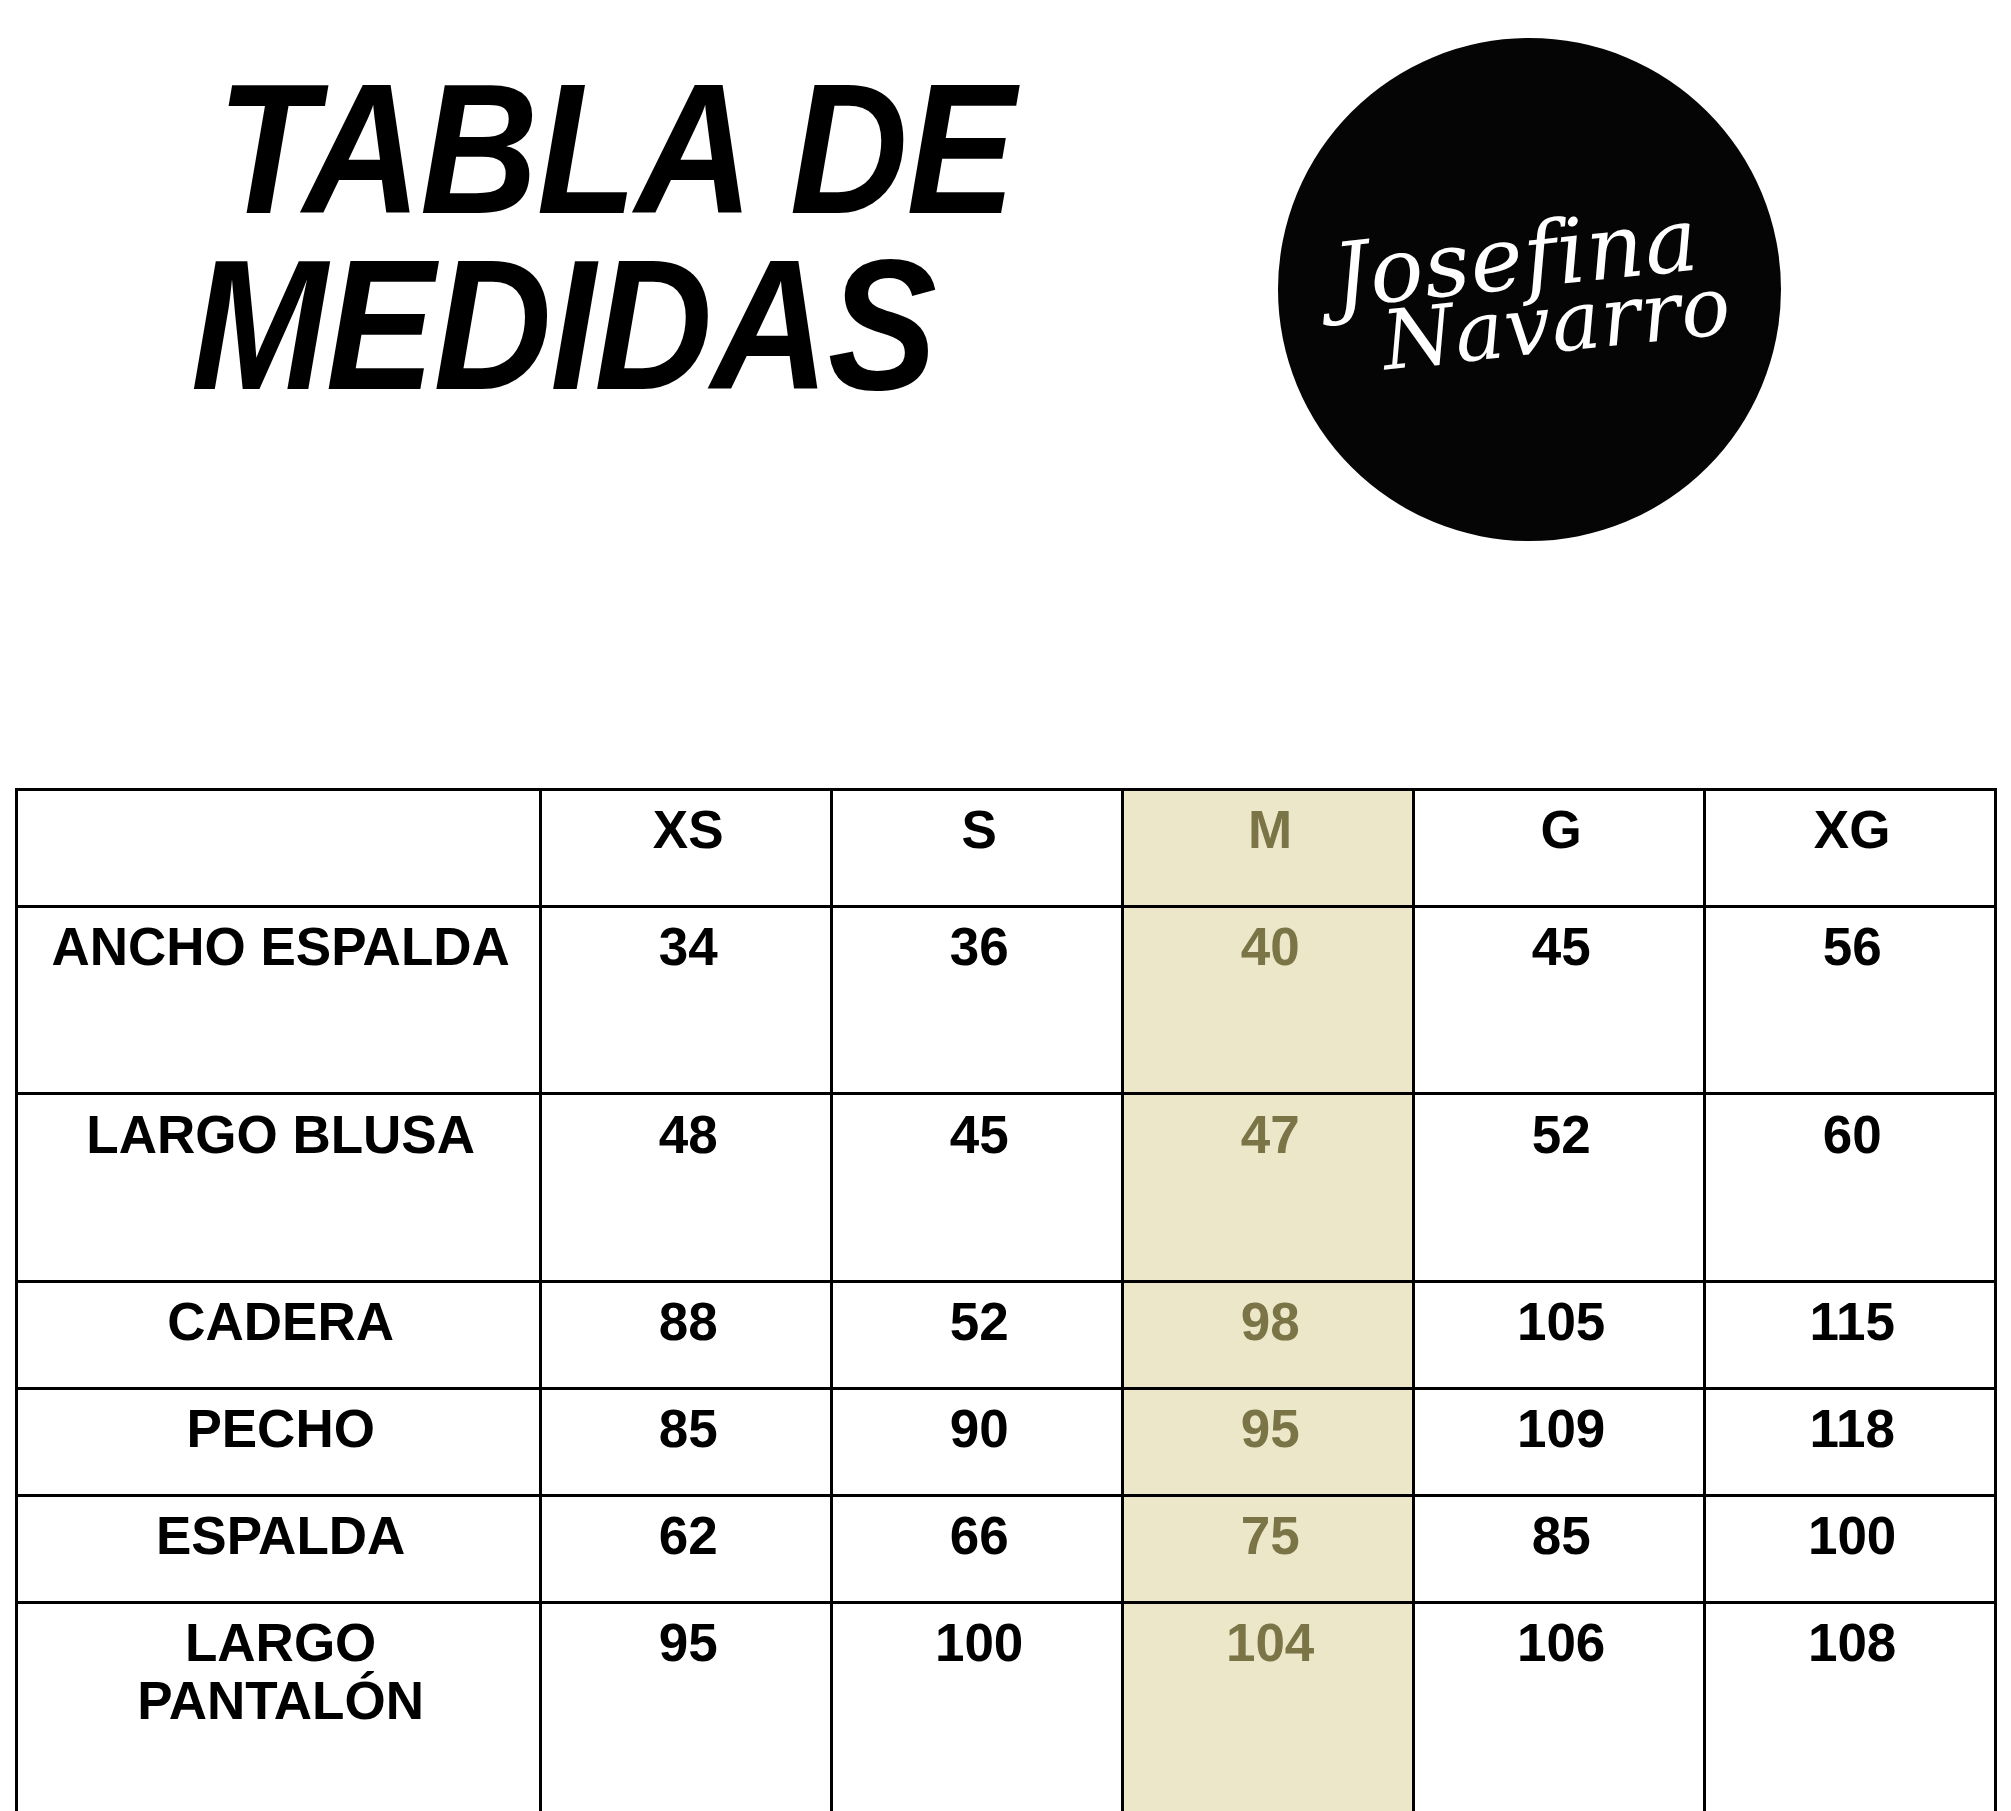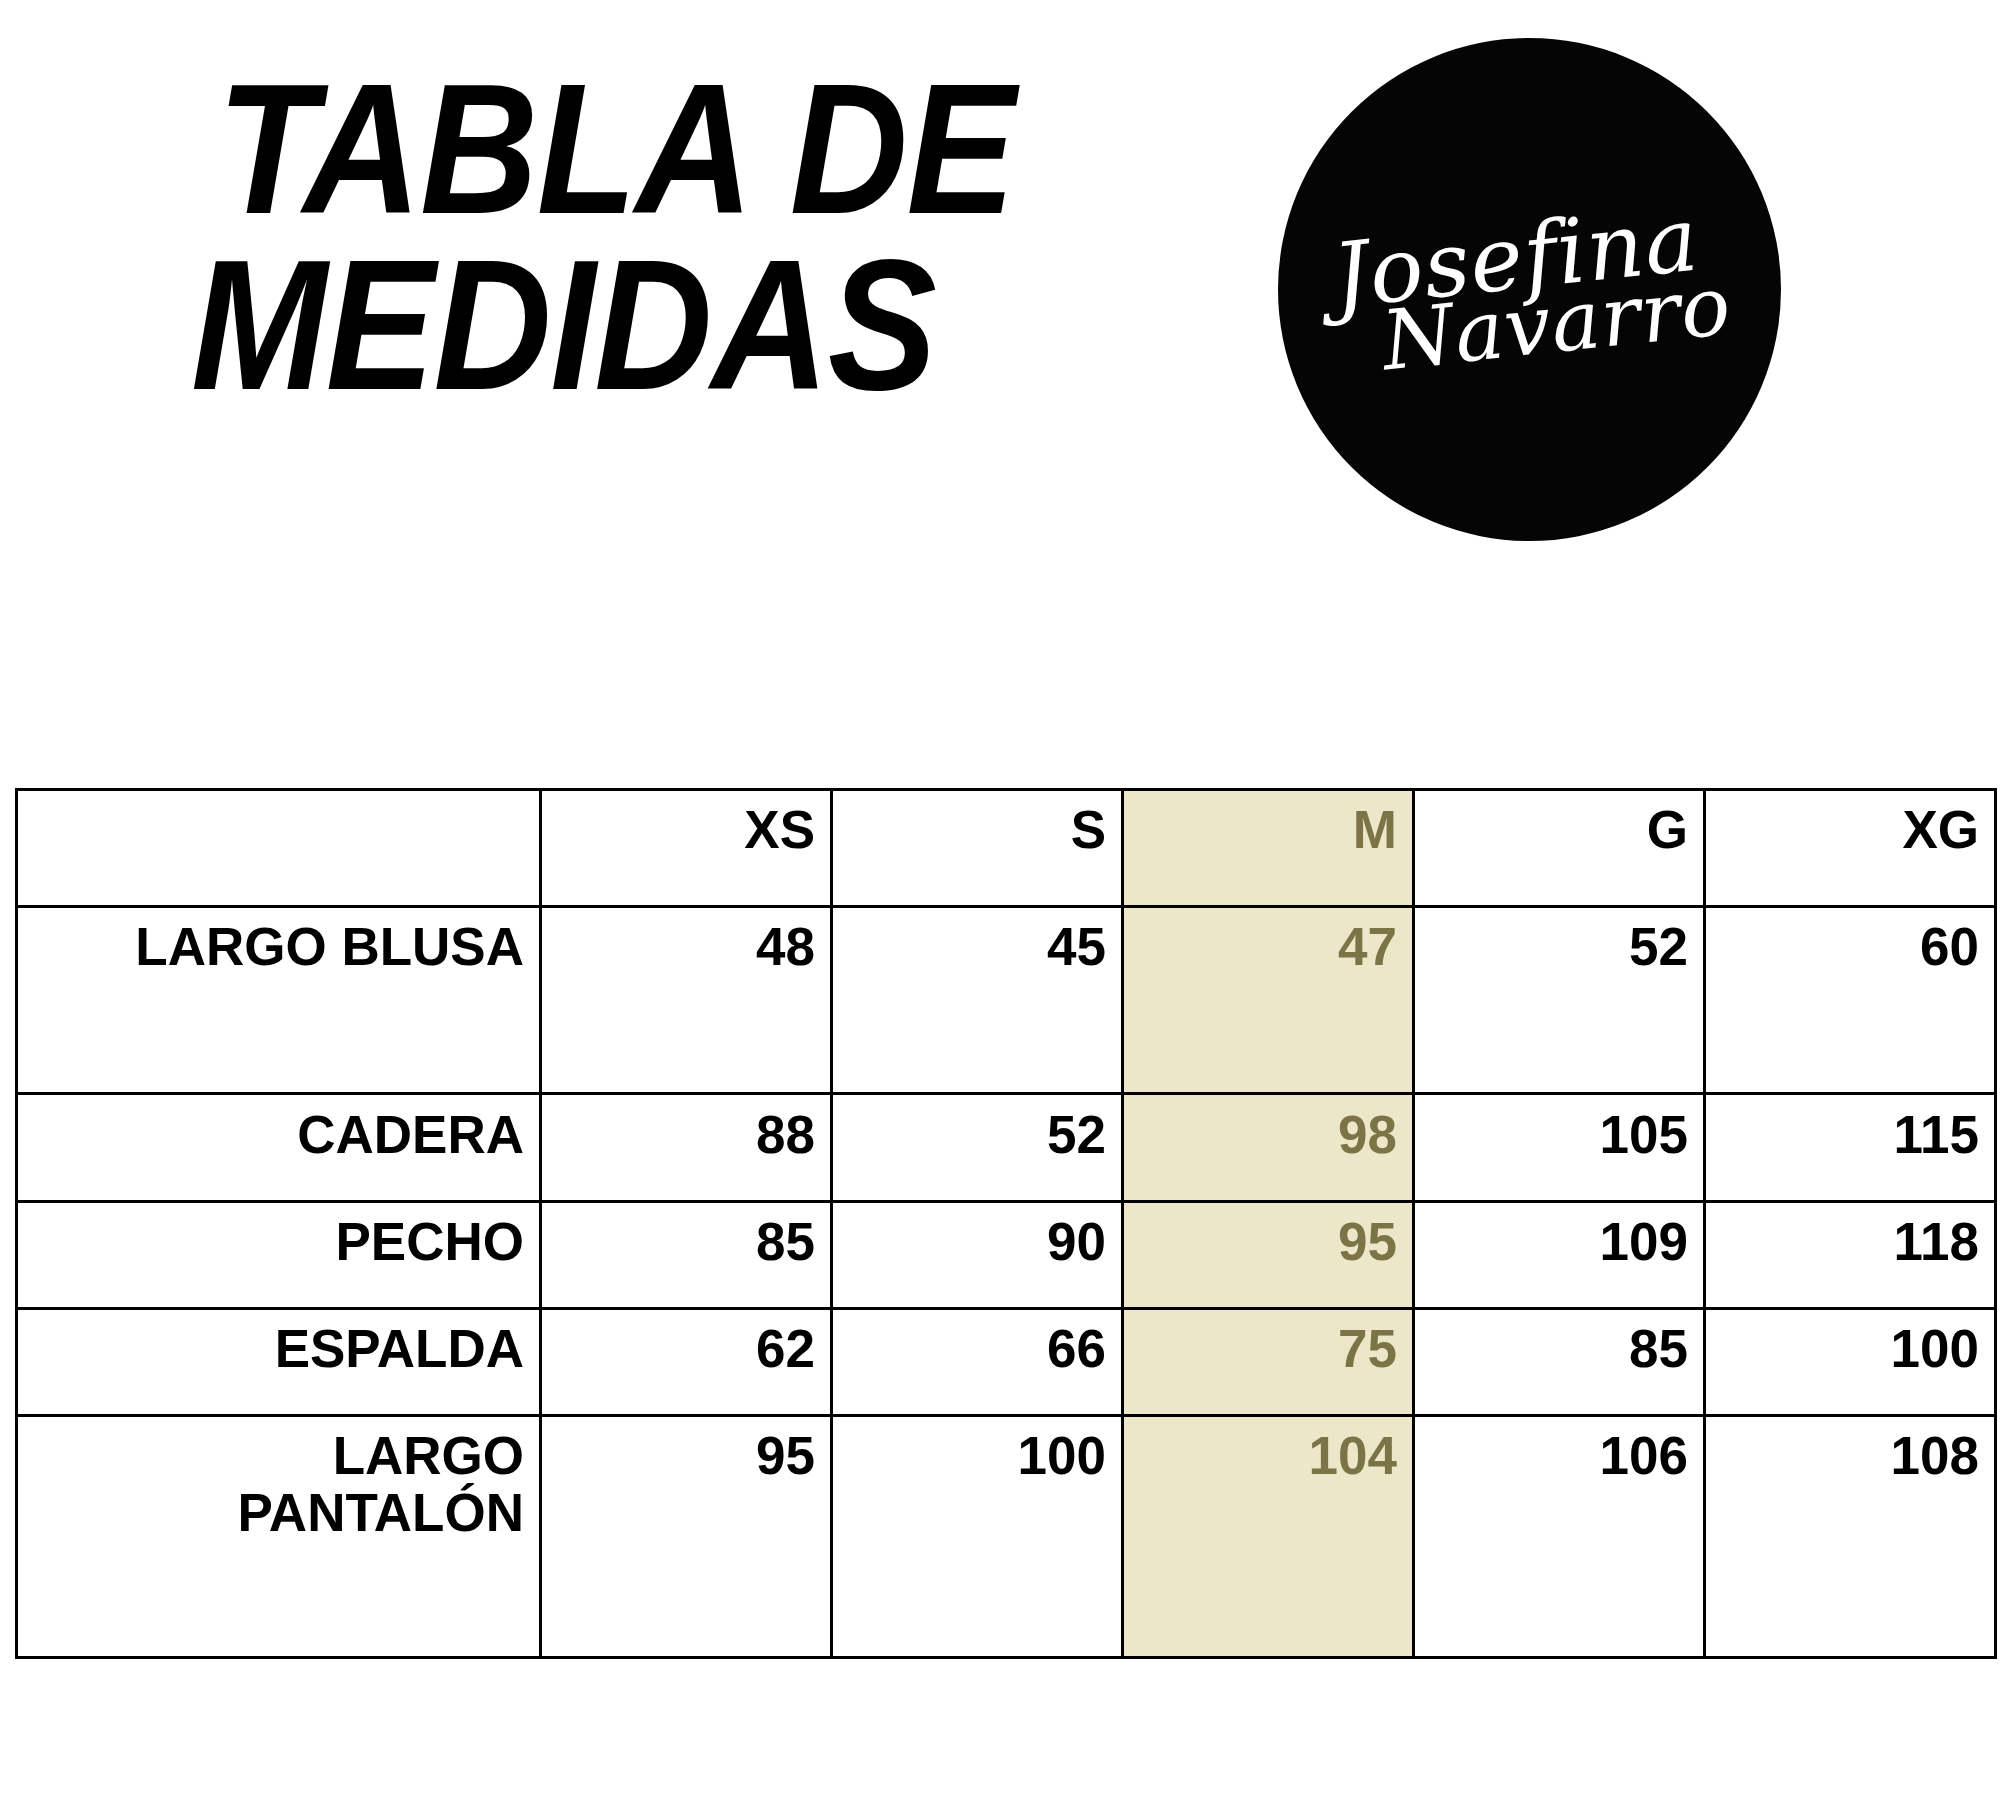--- a/index.html
+++ b/index.html
@@ -91,21 +91,21 @@
     background: #ffffff;
   }
   table.size-table td, table.size-table th {
     border: 3.4px solid #000000;
     vertical-align: top;
     padding: 10.2px 15.3px 12px 19px;
     font-size: 53px;
     font-weight: bold;
     font-family: "Liberation Sans", sans-serif;
     line-height: 1.08;
-    text-align: right;
+    text-align: center;
   }
   col.c-label { width: 524px; }
   col.c-size  { width: 291px; }
 
   thead th { height: 92px; }
   thead th.blank { border-top: 3.4px solid #000000; }
 
   td.label, th.label { letter-spacing: 0px; }
   .highlight-col {
     background: #ece7c8;
@@ -147,20 +147,28 @@
         <th class="blank"></th>
         <th>XS</th>
         <th>S</th>
         <th class="highlight-col">M</th>
         <th>G</th>
         <th>XG</th>
       </tr>
     </thead>
     <tbody>
       <tr class="r-tall">
+        <td class="label">ANCHO ESPALDA</td>
+        <td>34</td>
+        <td>36</td>
+        <td class="highlight-col">40</td>
+        <td>45</td>
+        <td>56</td>
+      </tr>
+      <tr class="r-tall">
         <td class="label">LARGO BLUSA</td>
         <td>48</td>
         <td>45</td>
         <td class="highlight-col">47</td>
         <td>52</td>
         <td>60</td>
       </tr>
       <tr class="r-short">
         <td class="label">CADERA</td>
         <td>88</td>

